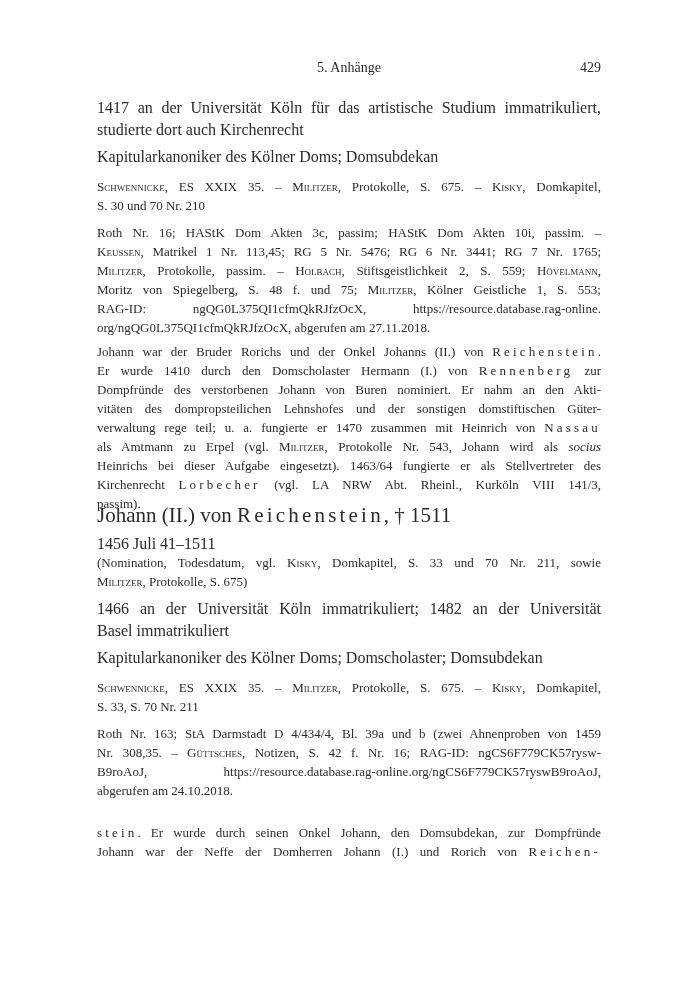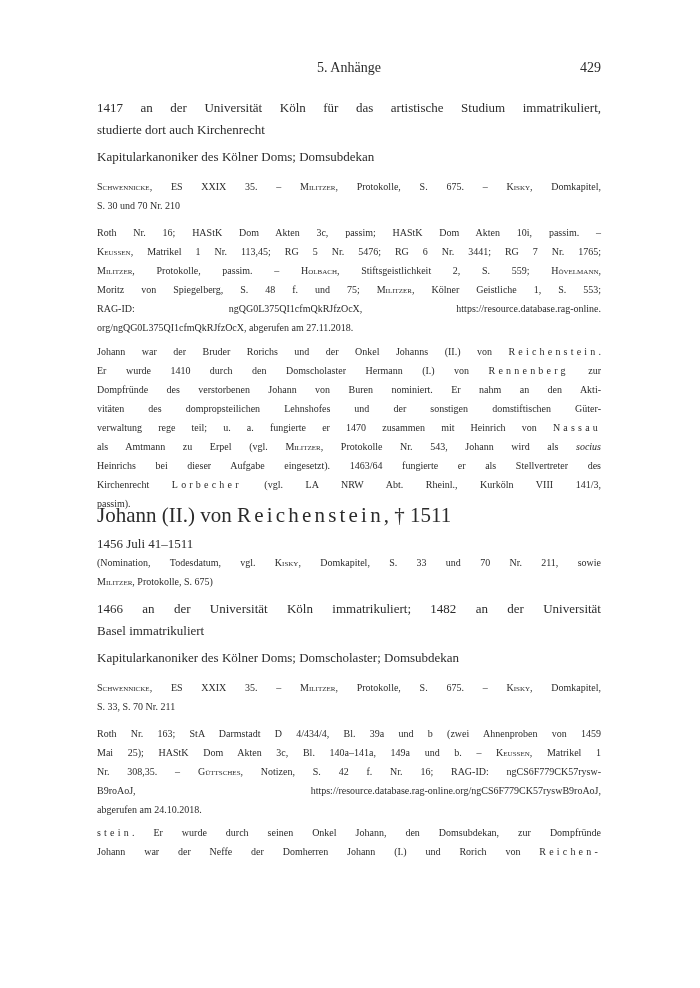--- a/index.html
+++ b/index.html
@@ -2,22 +2,22 @@
 <html><head>
   <meta charset="utf-8">
   <style>
     html, body { margin: 0; padding: 0; background: #ffffff; }
     body { width: 700px; height: 988px; position: relative; overflow: hidden;
            font-family: "Liberation Serif", "DejaVu Serif", serif; color: #2b2b2b; }
     .page { position: absolute; left: 0; top: 0; width: 564px; height: 988px; }
     .running-head { position: absolute; top: 60px; left: 97px; width: 504px; height: 20px; font-size: 14px; }
     .running-title { position: absolute; left: 0; right: 0; text-align: center; }
     .page-number { position: absolute; right: 0; }
-    .block { position: absolute; left: 97px; width: 504px; font-size: 13px; line-height: 21.5px; text-align: justify; }
-    .small { font-size: 10px; line-height: 19px; }
+    .block { position: absolute; left: 97px; width: 504px; font-size: 16px; line-height: 21.5px; text-align: justify; }
+    .small { font-size: 13px; line-height: 19px; }
     .sc { font-variant: small-caps; }
     .sp { letter-spacing: 3.2px; }
     .heading { position: absolute; left: 97px; width: 520px; font-size: 21px; line-height: 22px; }
     em { font-style: italic; margin-top: 28px; }
     .line { display: block; }
     .jl { text-align-last: justify; }
   </style>
 </head>
 <body>
 
@@ -83,21 +83,20 @@
 
   <div class="block small" style="top:678px;">
     <span class="line jl">
       <span class="sc">Schwennicke</span><span>, ES XXIX 35. – </span><span class="sc">Militzer</span><span>, Protokolle, S. 675. – </span><span class="sc">Kisky</span><span>, Domkapitel,</span>
     </span>
     <span class="line">S. 33, S. 70 Nr. 211</span>
   </div>
 
   <div class="block small" style="top:724px;">
     <span class="line jl">Roth Nr. 163; StA Darmstadt D 4/434/4, Bl. 39a und b (zwei Ahnenproben von 1459</span>
-    <span class="line jl"><span>Mai 25); HAStK Dom Akten 3c, Bl. 140a–141a, 149a und b. – </span><span class="sc">Keussen</span><span>, Matrikel 1</span></span>
     <span class="line jl"><span>Nr. 308,35. – </span><span class="sc">Güttsches</span><span>, Notizen, S. 42 f. Nr. 16; RAG-ID: ngCS6F779CK57rysw-</span></span>
     <span class="line jl">B9roAoJ, https://resource.database.rag-online.org/ngCS6F779CK57ryswB9roAoJ,</span>
     <span class="line">abgerufen am 24.10.2018.</span>
   </div>
 
   <div class="block small" style="top:823px;">
     <span class="line jl"><span class="sp">stein</span><span>. Er wurde durch seinen Onkel Johann, den Domsubdekan, zur Dompfründe</span></span>
     <span class="line jl"><span>Johann war der Neffe der Domherren Johann (I.) und Rorich von </span><span class="sp">Reichen-</span></span>
   </div>
 

